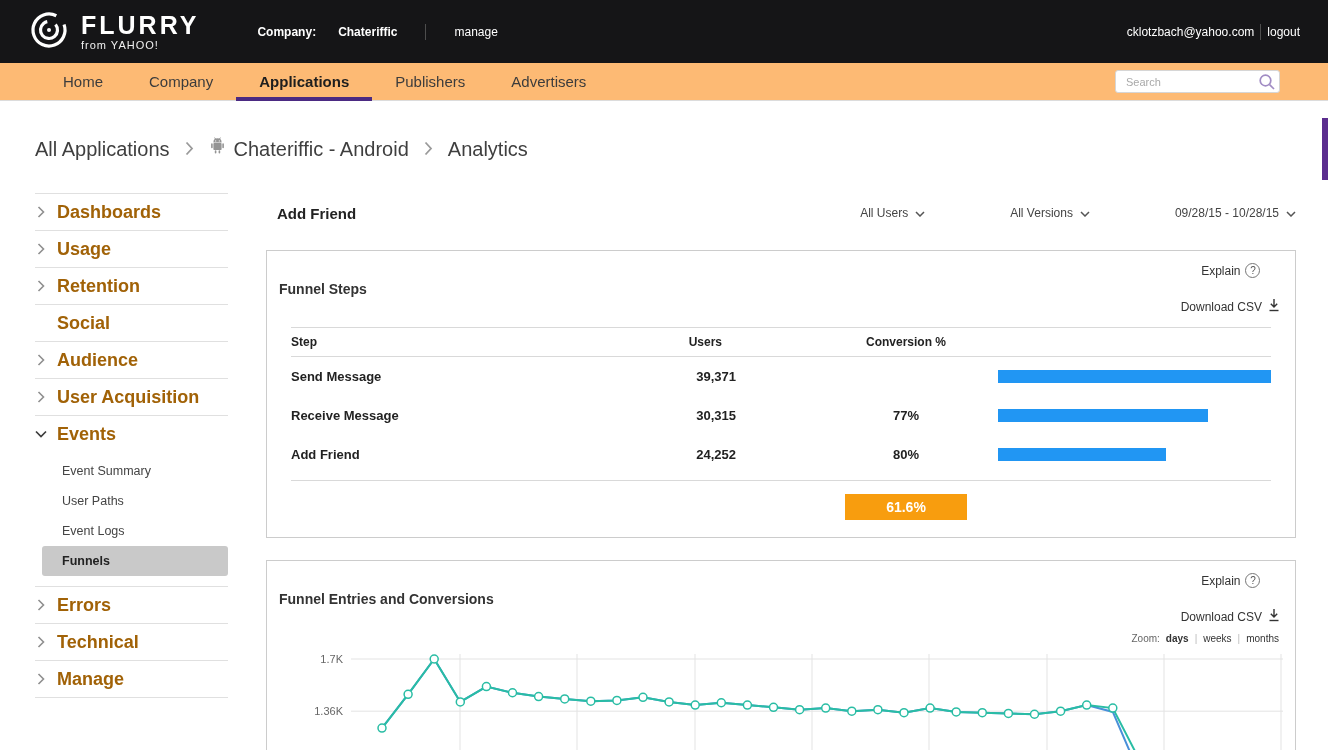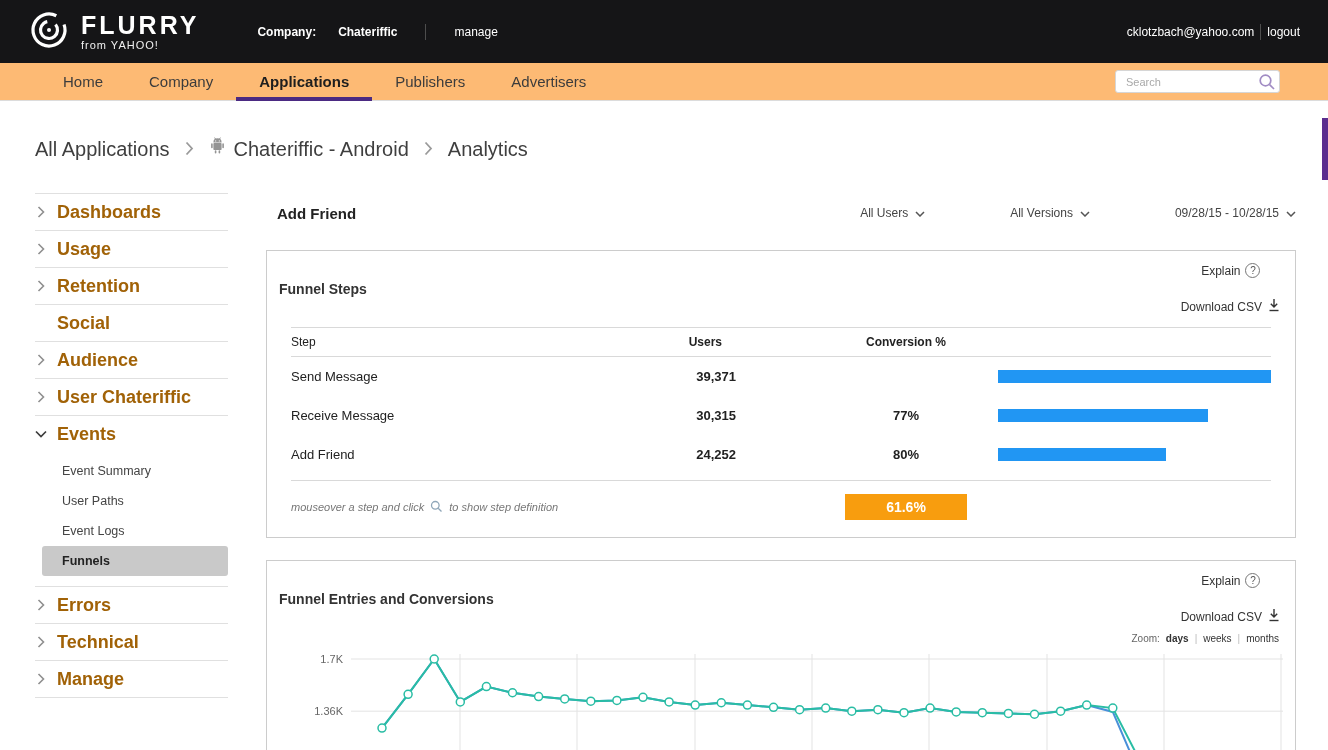--- a/index.html
+++ b/index.html
@@ -78,21 +78,21 @@
   .qmark { width:15px; height:15px; border:1px solid #777; border-radius:50%;
               font-size:10px; display:inline-flex; align-items:center; justify-content:center;
               color:#555; }
 
   
   .steps-table { margin:4px 24px 0 24px; }
   .t-row { display:grid; grid-template-columns:355px 90px 80px 180px 275px; align-items:center; }
   .t-head { border-top:1px solid #d9d9d9; border-bottom:1px solid #d9d9d9; height:30px;
               font-size:12px; font-weight:bold; color:#333; }
   .t-data { height:39px; font-size:13px; }
-  .c-step { font-weight:normal; color:#222; }
+  .c-step { font-weight:bold; color:#222; }
   .c-users { text-align:right; font-weight:bold; color:#222; }
   .t-head .c-users { padding-right:14px; }
   .c-conv { text-align:center; font-weight:bold; color:#222; }
   .c-bar { padding-left:2px; }
   .bar { height:13px; background:#2196f3; }
   .steps-footer { border-top:1px solid #d9d9d9; margin:6px 24px 0 24px;
               padding:13px 0 17px 0; display:grid;
               grid-template-columns:355px 90px 80px 180px 275px; align-items:center; }
   .note { grid-column:1 / 4; font-size:11px; font-style:italic; color:#777;
               display:flex; align-items:center; gap:6px; }
@@ -227,21 +227,21 @@
           </svg>
         </span>
       <span>Audience</span>
     </li>
     <li class="side-item">
       <span class="chev">
           <svg width="8" height="12" viewBox="0 0 8 12">
             <path d="M1.5 1 L6.5 6 L1.5 11" stroke="#8f8f8f" stroke-width="1.6" fill="none"></path>
           </svg>
         </span>
-      <span>User Chateriffic</span>
+      <span>User Acquisition</span>
     </li>
     <li class="side-item">
       <span class="chev">
           <svg width="12" height="8" viewBox="0 0 12 8">
             <path d="M1 1.5 L6 6.5 L11 1.5" stroke="#3d3d3d" stroke-width="1.7" fill="none"></path>
           </svg>
         </span>
       <span>Events</span>
     </li>
     <li>
@@ -363,30 +363,20 @@
           <span class="c-users">24,252</span>
           <span></span>
           <span class="c-conv">80%</span>
           <span class="c-bar">
               <div class="bar" style="width: 61.6%;"></div>
             </span>
         </div>
       </div>
 
       <div class="steps-footer">
-        <div class="note">
-          <span>mouseover a step and click</span>
-          <span>
-            <svg width="13" height="13" viewBox="0 0 13 13">
-              <circle cx="5.3" cy="5.3" r="3.8" fill="none" stroke="#8fa6b8" stroke-width="1.3"></circle>
-              <line x1="8.2" y1="8.2" x2="11.5" y2="11.5" stroke="#8fa6b8" stroke-width="1.3"></line>
-            </svg>
-          </span>
-          <span>to show step definition</span>
-        </div>
         <div class="badge">61.6%</div>
       </div>
     </section>
 
     <section class="panel">
       <div class="panel-header">
         <span class="panel-title">Funnel Entries and Conversions</span>
         <div class="panel-actions">
           <span class="action">
             <span>Explain</span>

